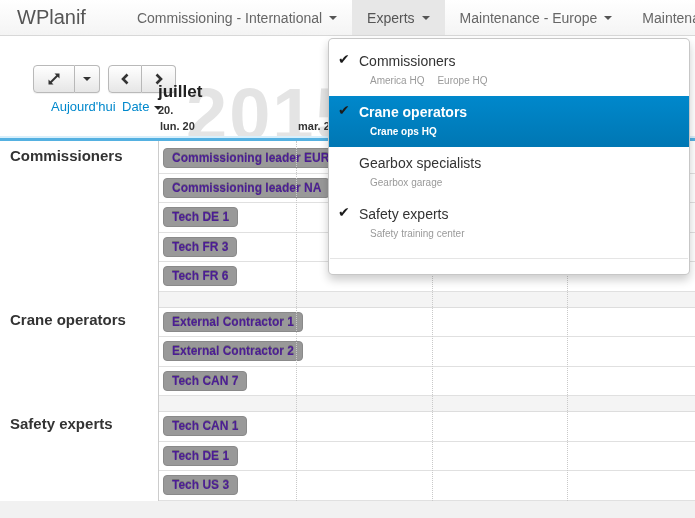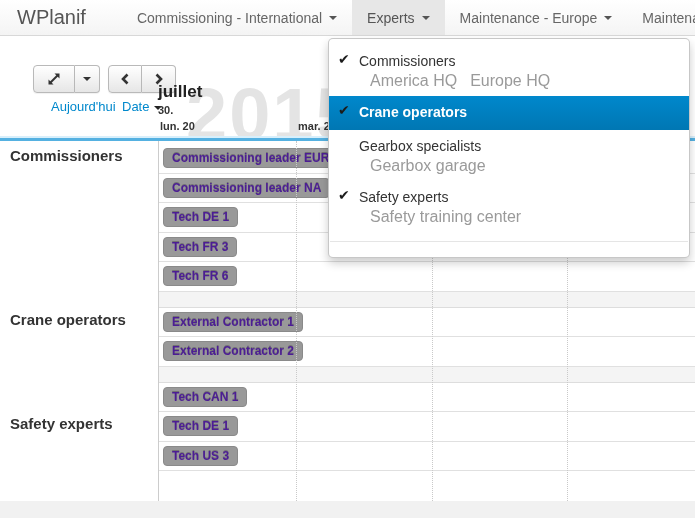--- a/index.html
+++ b/index.html
@@ -61,21 +61,21 @@
   .bottom-fill { position:absolute; left:0; right:0; bottom:0; background:#f1f1f1; }
 
   
   .dropdown { position:absolute; left:328px; top:38px; width:362px; background:#fff;
     border:1px solid rgba(0,0,0,.22); border-radius:5px; box-shadow:0 5px 10px rgba(0,0,0,.2);
     padding:6px 0; z-index:50; }
   .dd-item { position:relative; padding:7px 15px 8px 30px; cursor:pointer; }
   .dd-check { position:absolute; left:9px; top:6px; font-size:14px; color:#1b1b1b; }
   .dd-label { font-size:14px; color:#333; line-height:19px; }
   .dd-subs { display:flex; gap:13px; padding-left:11px; margin-top:3px; }
-  .dd-sub { font-size:16px; color:#9a9a9a; line-height:14px; }
+  .dd-sub { font-size:10px; color:#9a9a9a; line-height:14px; }
   .dd-item.active { background:linear-gradient(#0088cc,#0077b3); }
   .dd-item.active .dd-label { color:#fff; font-weight:bold; }
   .dd-item.active .dd-sub { color:#fff; font-weight:bold; }
   .dd-divider { height:1px; background:#e5e5e5; margin:9px 1px; }
   .dd-footer { padding:9px 15px 9px 30px; font-size:14px; color:#333; cursor:pointer; }
 
   svg { display:block; }
 </style>
 </head>
 <body>
@@ -137,21 +137,21 @@
 
   <div class="tb-link" id="today-link">
     <span>Aujourd'hui</span>
   </div>
   <div class="tb-link" id="date-link">
     <span>Date</span><span class="caret"></span>
   </div>
 
   <div class="watermark">2015</div>
   <div class="month">juillet</div>
-  <div class="weeknum">30.</div>
+  <div class="weeknum">20.</div>
   <div class="day-headers" id="day-headers">
       <div class="day-h" style="left: 160px;">lun. 20</div>
       <div class="day-h" style="left: 298px;">mar. 21</div>
     </div>
   <div class="rule"></div>
 
   <div class="grid" id="grid">
     <div class="g-table" id="g-table">
         <div class="spacer"></div>
         <div class="g-row">
@@ -168,20 +168,23 @@
         </div>
         <div class="g-row">
           <span class="chip">Tech FR 6</span>
         </div>
         <div class="band"></div>
         <div class="g-row">
           <span class="chip">External Contractor 1</span>
         </div>
         <div class="g-row">
           <span class="chip">External Contractor 2</span>
+        </div>
+        <div class="g-row">
+          <span class="chip">Tech CAN 7</span>
         </div>
         <div class="band"></div>
         <div class="g-row">
           <span class="chip">Tech CAN 1</span>
         </div>
         <div class="g-row">
           <span class="chip">Tech DE 1</span>
         </div>
         <div class="g-row">
           <span class="chip">Tech US 3</span>
@@ -204,20 +207,23 @@
         <span class="dd-check">✔</span>
         <div class="dd-label">Commissioners</div>
         <div class="dd-subs">
           <span class="dd-sub">America HQ</span>
           <span class="dd-sub">Europe HQ</span>
         </div>
       </div>
       <div class="dd-item active">
         <span class="dd-check">✔</span>
         <div class="dd-label">Crane operators</div>
+        <div class="dd-subs">
+          <span class="dd-sub">Crane ops HQ</span>
+        </div>
       </div>
       <div class="dd-item">
         <div class="dd-label">Gearbox specialists</div>
         <div class="dd-subs">
           <span class="dd-sub">Gearbox garage</span>
         </div>
       </div>
       <div class="dd-item">
         <span class="dd-check">✔</span>
         <div class="dd-label">Safety experts</div>

